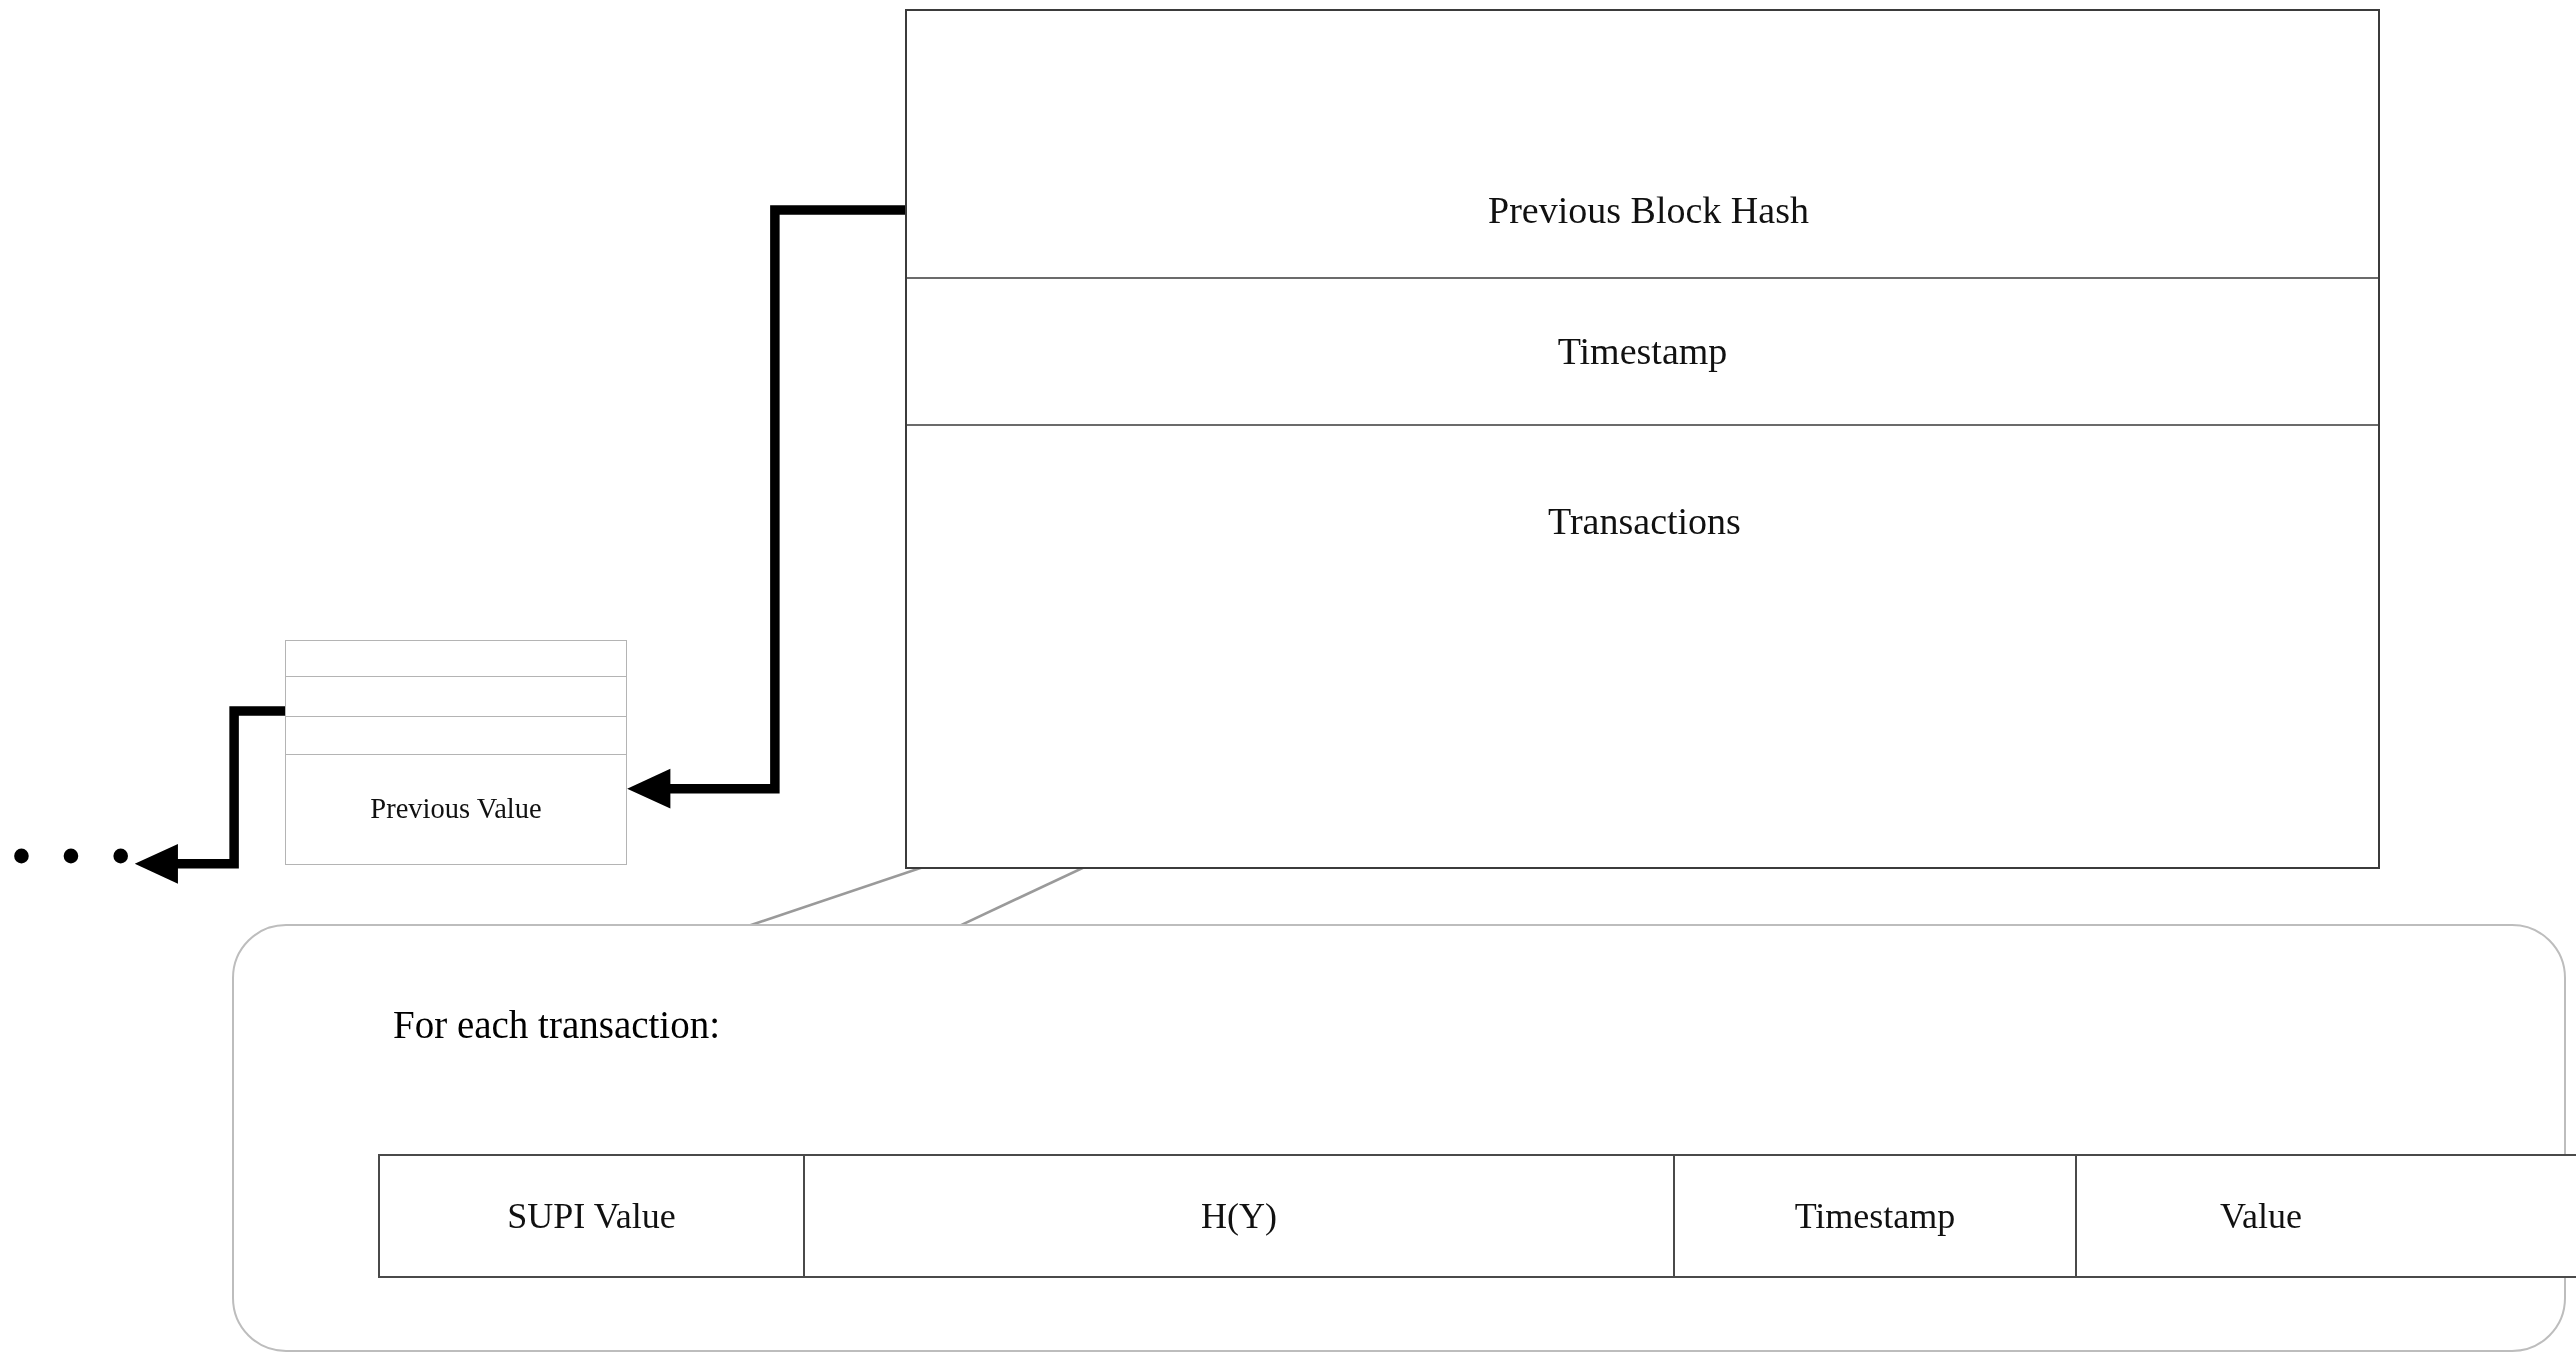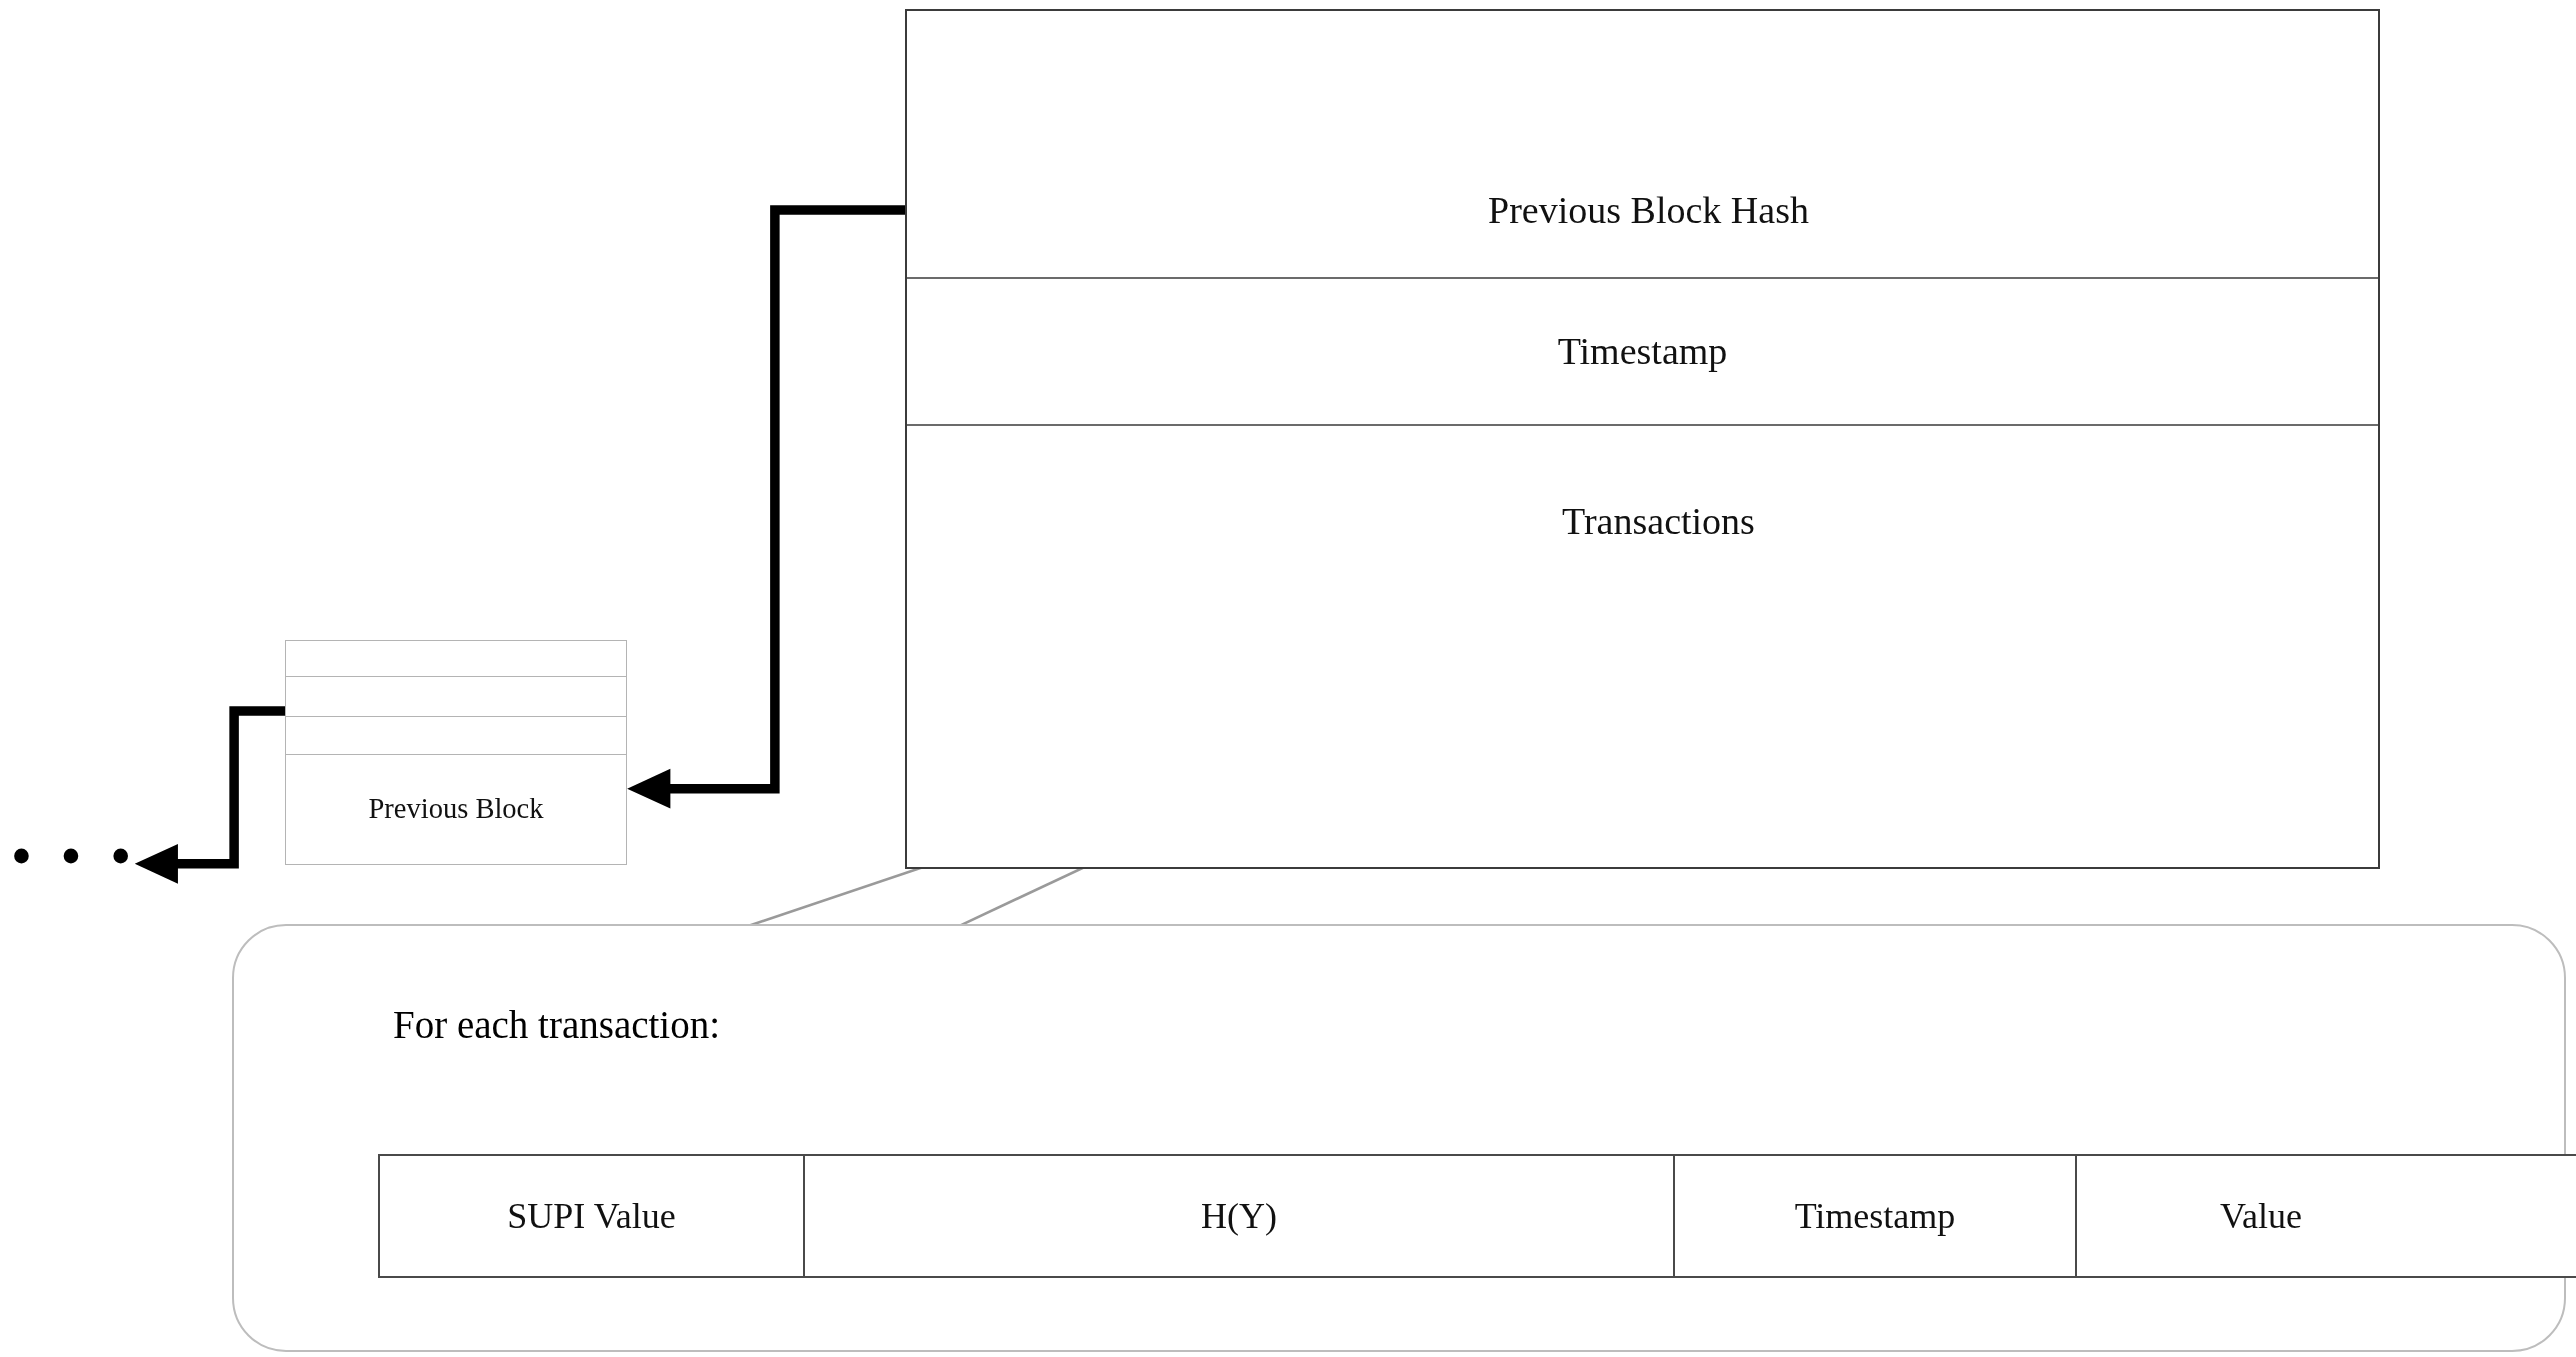--- a/index.html
+++ b/index.html
@@ -46,21 +46,21 @@
     box-sizing: border-box;
     font-size: 38px;
     color: #111111;
   }
   #row-version   { top: 0px;   height: 132px; border-bottom: 2.6px solid #6b6b6b; }
   #row-prevhash  { top: 132px; height: 136px; border-bottom: 2.6px solid #6b6b6b; padding-left: 12px; }
   #row-timestamp { top: 268px; height: 147px; border-bottom: 2.6px solid #6b6b6b; }
   #row-transactions { top: 415px; height: 441px; }
   #row-transactions .tx-label {
     position: absolute;
-    left: 16px;
+    left: 2px;
     top: 0;
     width: 100%;
     height: 190px;
     display: flex;
     align-items: center;
     justify-content: center;
     font-size: 38px;
   }
 
   
@@ -191,21 +191,21 @@
     </div>
 
   </div>
 
   <div id="previous-block" class="abs">
     <div id="prev-row-1" class="prev-row"></div>
     <div id="prev-row-2" class="prev-row"></div>
     <div id="prev-row-3" class="prev-row"></div>
     <div id="prev-row-4" class="prev-row">
       <div class="prev-label">
-        <span>Previous Block</span>
+        <span>Previous Value</span>
       </div>
     </div>
   </div>
 
   <div id="ellipsis" class="abs">• • •</div>
 
   <div id="tx-detail-panel" class="abs"></div>
 
   <div id="for-each-label" class="abs">For each transaction:</div>
 

